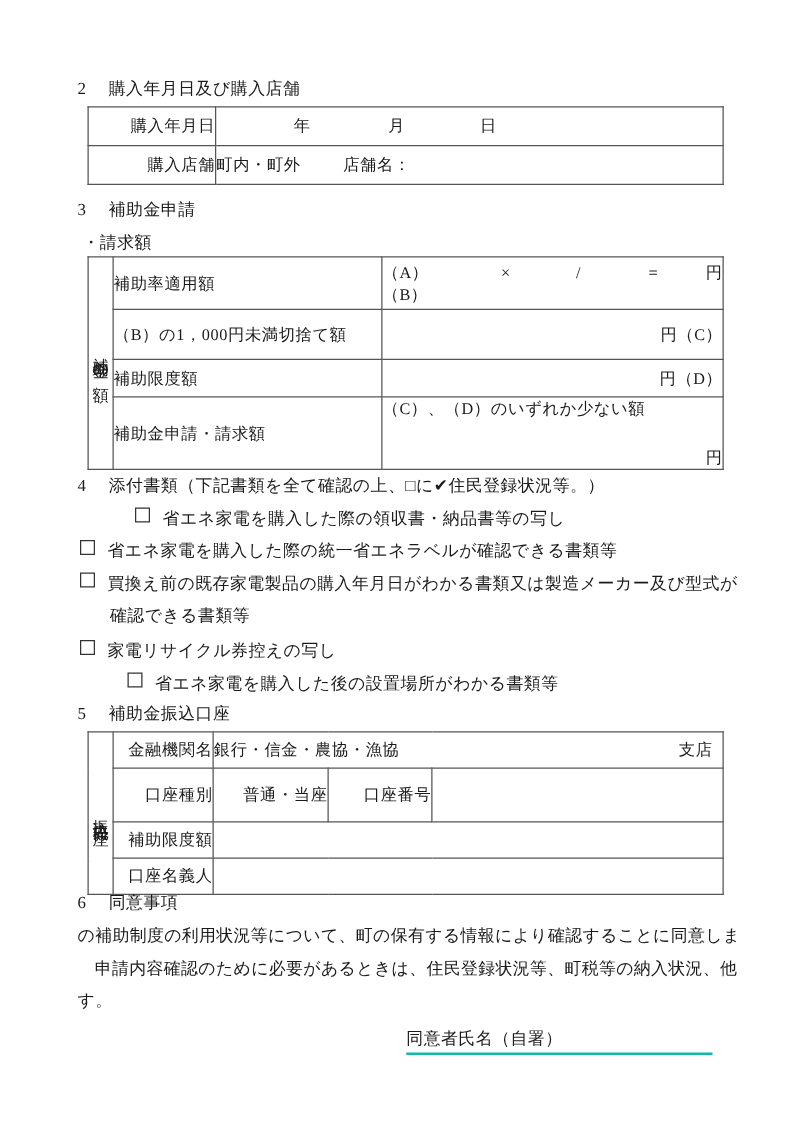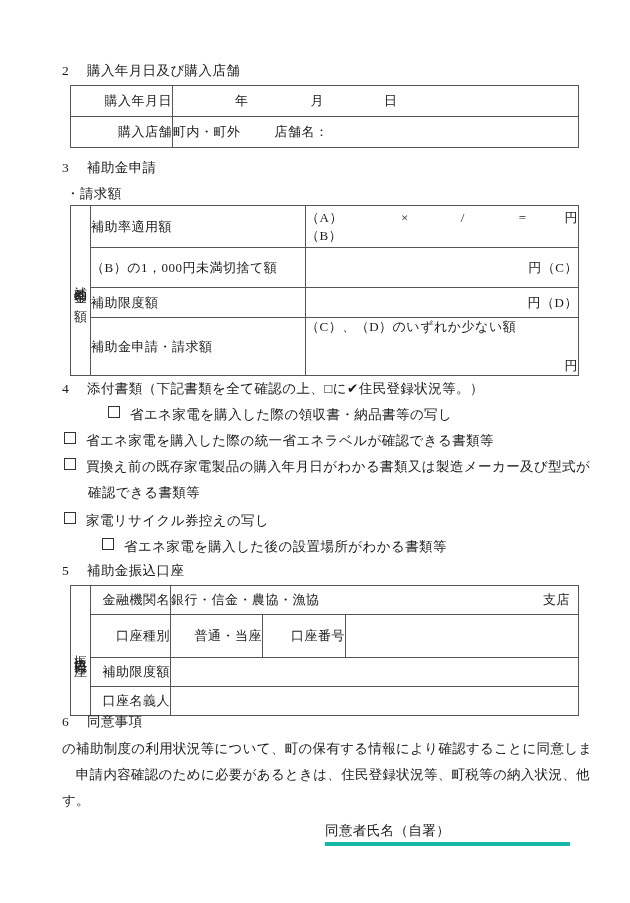--- a/index.html
+++ b/index.html
@@ -140,21 +140,21 @@
     font-size: 13.5px;
     line-height: 26px;
     letter-spacing: 0.3px;
   }
   .consent div { white-space: nowrap; }
 
   .sign-line {
     position: absolute;
     font-size: 13.5px;
     white-space: nowrap;
-    border-bottom: 4px solid #14b8a6;
+    border-bottom: 2px solid #14b8a6;
     letter-spacing: 0.4px;
     padding-bottom: 2px;
   }
   .sign-line .lbl { }
 </style>
 </head>
 <body>
 
 <div class="page">
 

